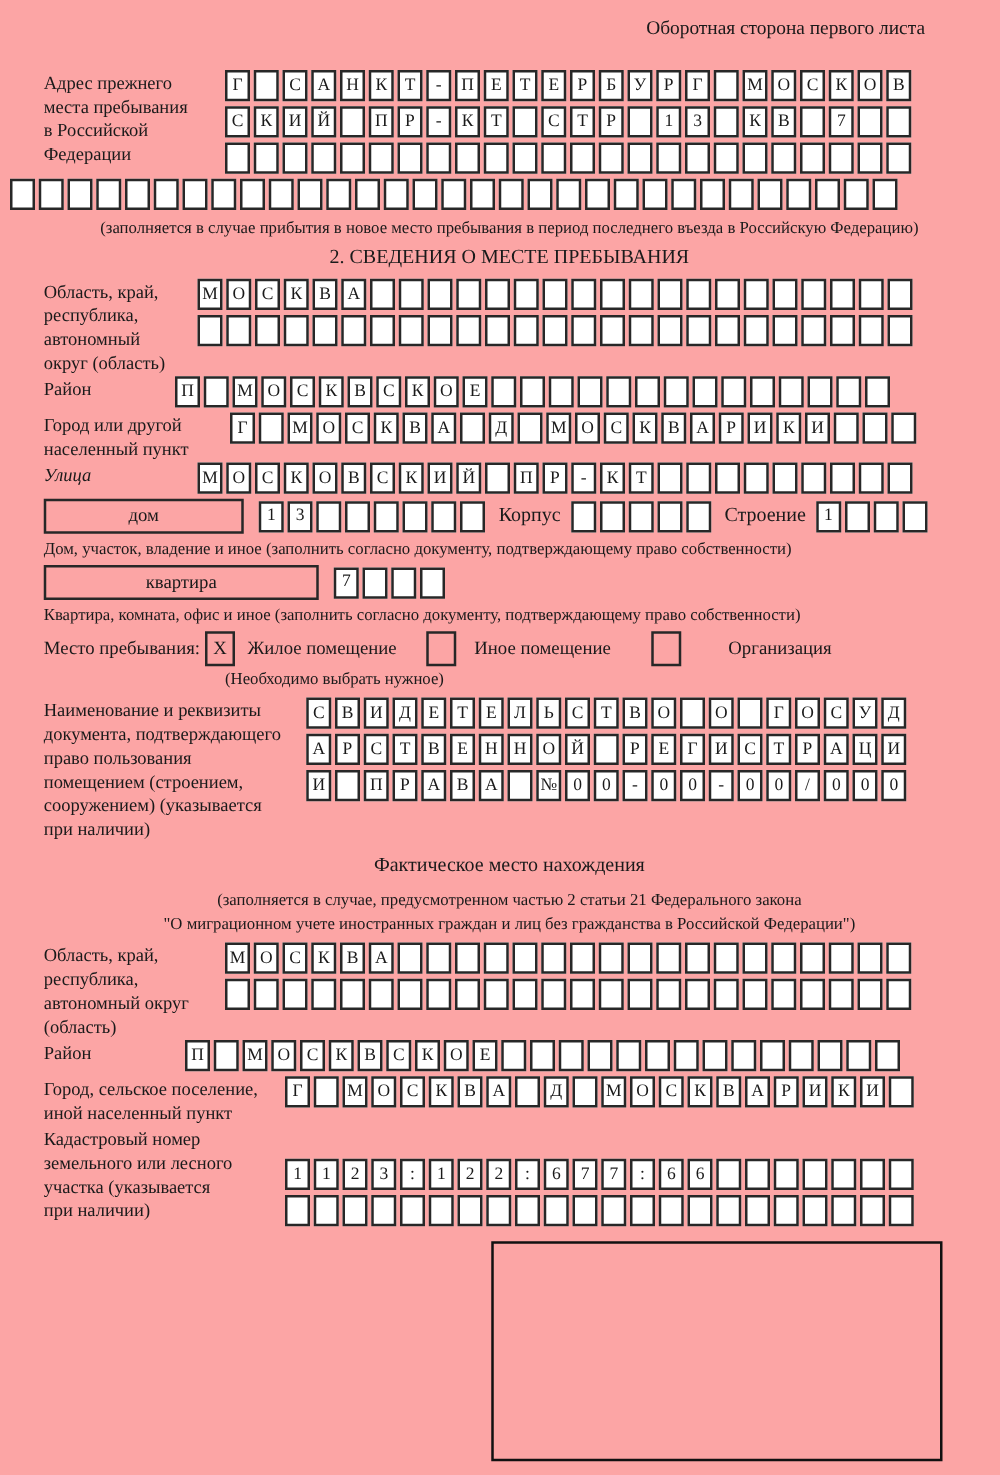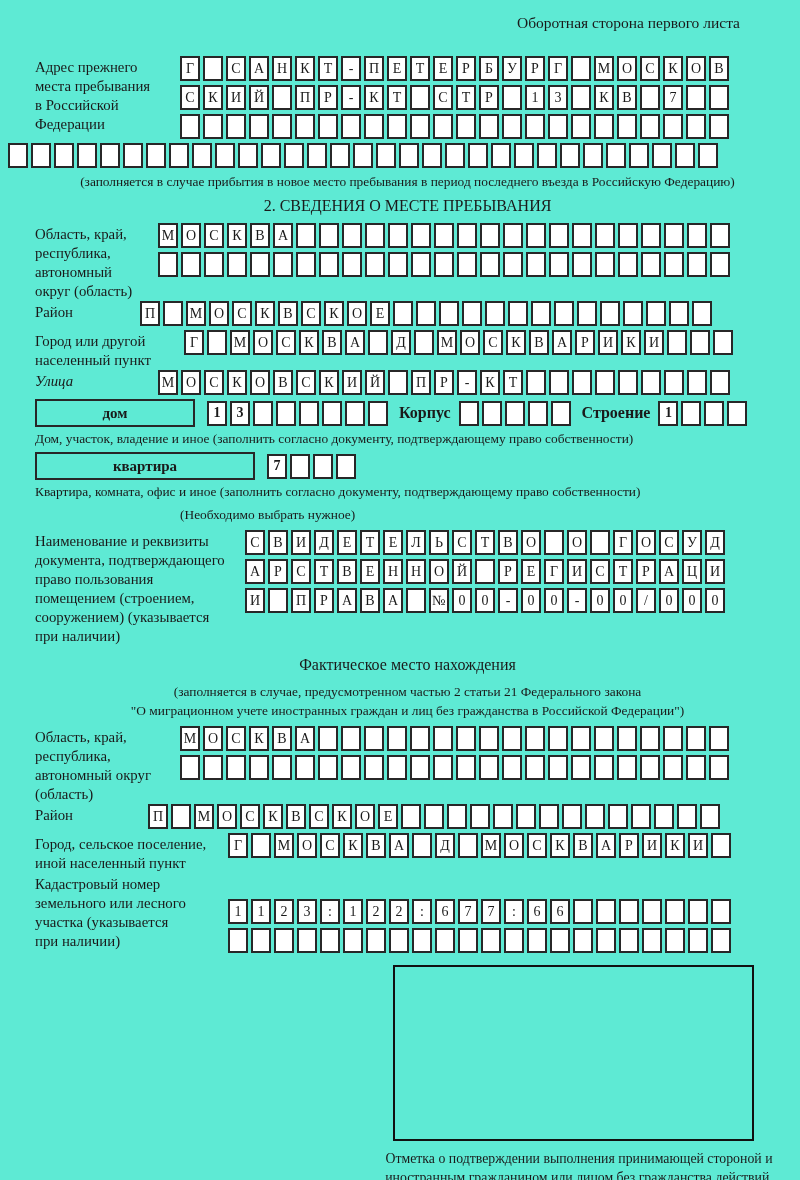--- a/index.html
+++ b/index.html
@@ -1,19 +1,19 @@
 <!DOCTYPE html>
 <html lang="ru"><head>
 <meta charset="utf-8">
 <style>
   html,body{margin:0;padding:0;background:#fff;}
   .page{
     width:800px;height:1180px;box-sizing:border-box;
     padding:14px 20px 0 35px;position:relative;overflow:hidden;
-    background:#5eead4;color:#1a1a1a;
+    background:#fca5a5;color:#1a1a1a;
     font-family:"Liberation Serif","DejaVu Serif",serif;
     font-size:15px;
   }
   .header-note{text-align:right;padding-right:40px;font-size:15.5px;margin-bottom:24px;}
   .frow{display:flex;align-items:flex-start;}
   .flabel{white-space:pre-line;line-height:19px;font-size:14.8px;flex:0 0 auto;padding-top:2px;}
   .cellcol{display:flex;flex-direction:column;}
   .cells{display:flex;margin-bottom:4px;}
   .cell{
     flex:0 0 auto;width:16px;height:21px;border:2px solid #272727;margin-right:3px;
@@ -28,21 +28,21 @@
     display:flex;align-items:center;justify-content:center;font-size:15px;
   }
   .inline-lbl{padding:4px 8px 0 8px;font-size:16px;}
   .checkbox{
     flex:0 0 auto;width:20px;height:24px;border:2px solid #272727;margin:0 4px;
     display:flex;align-items:center;justify-content:center;font-size:15px;
   }
   .chk-lbl{padding-top:3px;}
   .stamp-box{border:2px solid #111;width:357px;height:172px;margin:8px 0 0 358px;}
   .stamp-caption{margin:8px 0 0 330px;width:428px;text-align:center;font-size:13.8px;line-height:19px;}
-  .mb2{margin-bottom:2px;font-weight:bold;} .mb4{margin-bottom:4px;} .mb6{margin-bottom:6px;}
+  .mb2{margin-bottom:2px;} .mb4{margin-bottom:4px;} .mb6{margin-bottom:6px;}
   .kadastr-cells{margin-top:26px;}
 </style>
 </head>
 <body>
 
 <div class="page">
 
   <div class="header-note">Оборотная сторона первого листа</div>
 
   <div class="frow">
@@ -358,20 +358,29 @@
     <div class="widebox" style="width:220px;">квартира</div>
     <div class="cells" style="margin:0 0 0 12px;">
         <span class="cell">7</span>
         <span class="cell"></span>
         <span class="cell"></span>
         <span class="cell"></span>
       </div>
   </div>
   <div class="note mb4">Квартира, комната, офис и иное (заполнить согласно документу, подтверждающему право собственности)</div>
 
+  <div class="frow" style="align-items:center;">
+    <div class="chk-lbl" style="padding-top:0;">Место пребывания:</div>
+    <div class="checkbox">X</div>
+    <div class="chk-lbl" style="padding:0 20px 0 6px;">Жилое помещение</div>
+    <div class="checkbox"></div>
+    <div class="chk-lbl" style="padding:0 28px 0 10px;">Иное помещение</div>
+    <div class="checkbox"></div>
+    <div class="chk-lbl" style="padding:0 0 0 34px;">Организация</div>
+  </div>
   <div class="note mb6" style="margin-left:145px;">(Необходимо выбрать нужное)</div>
 
   <div class="frow">
     <div class="flabel" style="width:210px;">Наименование и реквизиты
 документа, подтверждающего
 право пользования
 помещением (строением,
 сооружением) (указывается
 при наличии)</div>
     <div class="cellcol">

